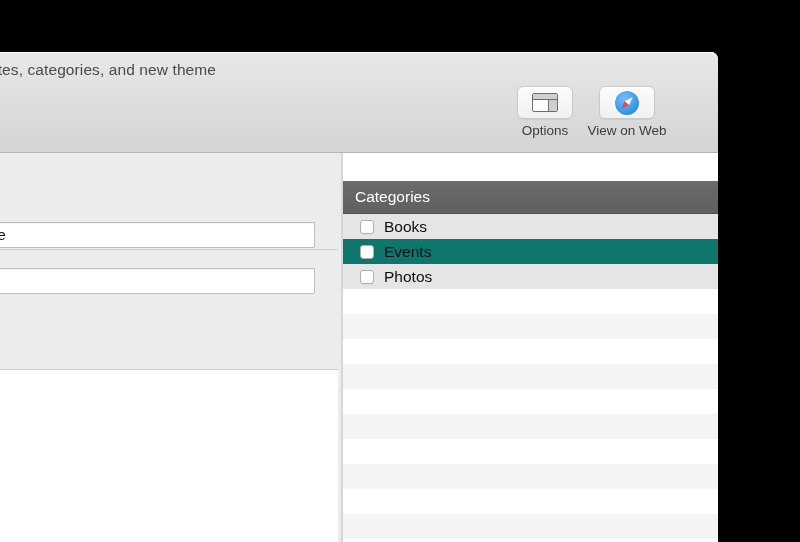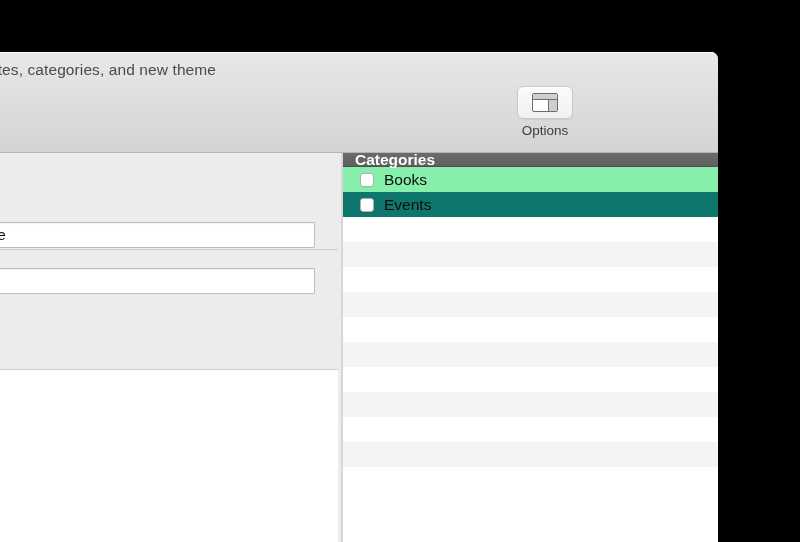--- a/index.html
+++ b/index.html
@@ -265,38 +265,39 @@
   #right-pane {
     position: absolute;
     left: 423px;       
     top: 0;
     right: 0;
     bottom: 0;
     background: #ffffff;
     overflow: hidden;
   }
   #cat-header {
-    height: 14px;
+    height: 33px;
     background: linear-gradient(to bottom, #6b6b6b 0%, #606060 100%);
     color: #ffffff;
     font-size: 15.5px;
-    font-weight: bold;
+    font-weight: normal;
     display: flex;
     align-items: center;
     padding-left: 12px;
     box-sizing: border-box;
     border-bottom: 1px solid #4e4e4e;
+    margin-top: 28px;
   }
   .cat-row {
     height: 25px;
     display: flex;
     align-items: center;
     padding-left: 17px;
     box-sizing: border-box;
-    background: #86efac;
+    background: #e5e5e5;
   }
   .cat-row.alt { background: #0f766e; }
   .cat-check {
     width: 14px;
     height: 14px;
     border: 1px solid #b0b0b0;
     border-radius: 3px;
     background: linear-gradient(to bottom,#ffffff 0%, #fbfbfb 100%);
     box-shadow: 0 1px 0 rgba(255,255,255,0.8) inset, 0 1px 1px rgba(0,0,0,0.04);
     margin-right: 10px;
@@ -339,20 +340,29 @@
         <div class="tb-item">
           <div class="tb-btn">
             <span class="icon-panel">
               <span class="bar"></span>
               <span class="side"></span>
             </span>
           </div>
           <div class="tb-label">Options</div>
         </div>
 
+        <div class="tb-item">
+          <div class="tb-btn">
+            <span class="icon-safari">
+              <span class="needle-w"></span>
+              <span class="needle-r"></span>
+            </span>
+          </div>
+          <div class="tb-label">View on Web</div>
+        </div>
 
       </div>
     </div>
 
     <div id="body-area">
 
       <div id="left-pane">
 
         <div id="meta-area"></div>
 
@@ -383,20 +393,24 @@
 
         <div id="cat-header">Categories</div>
 
         <div class="cat-row">
           <span class="cat-check"></span>
           <span class="cat-label">Books</span>
         </div>
         <div class="cat-row alt">
           <span class="cat-check"></span>
           <span class="cat-label">Events</span>
+        </div>
+        <div class="cat-row">
+          <span class="cat-check"></span>
+          <span class="cat-label">Photos</span>
         </div>
 
         <div id="empty-rows">
             <div class="empty-row"></div>
             <div class="empty-row alt"></div>
             <div class="empty-row"></div>
             <div class="empty-row alt"></div>
             <div class="empty-row"></div>
             <div class="empty-row alt"></div>
             <div class="empty-row"></div>

